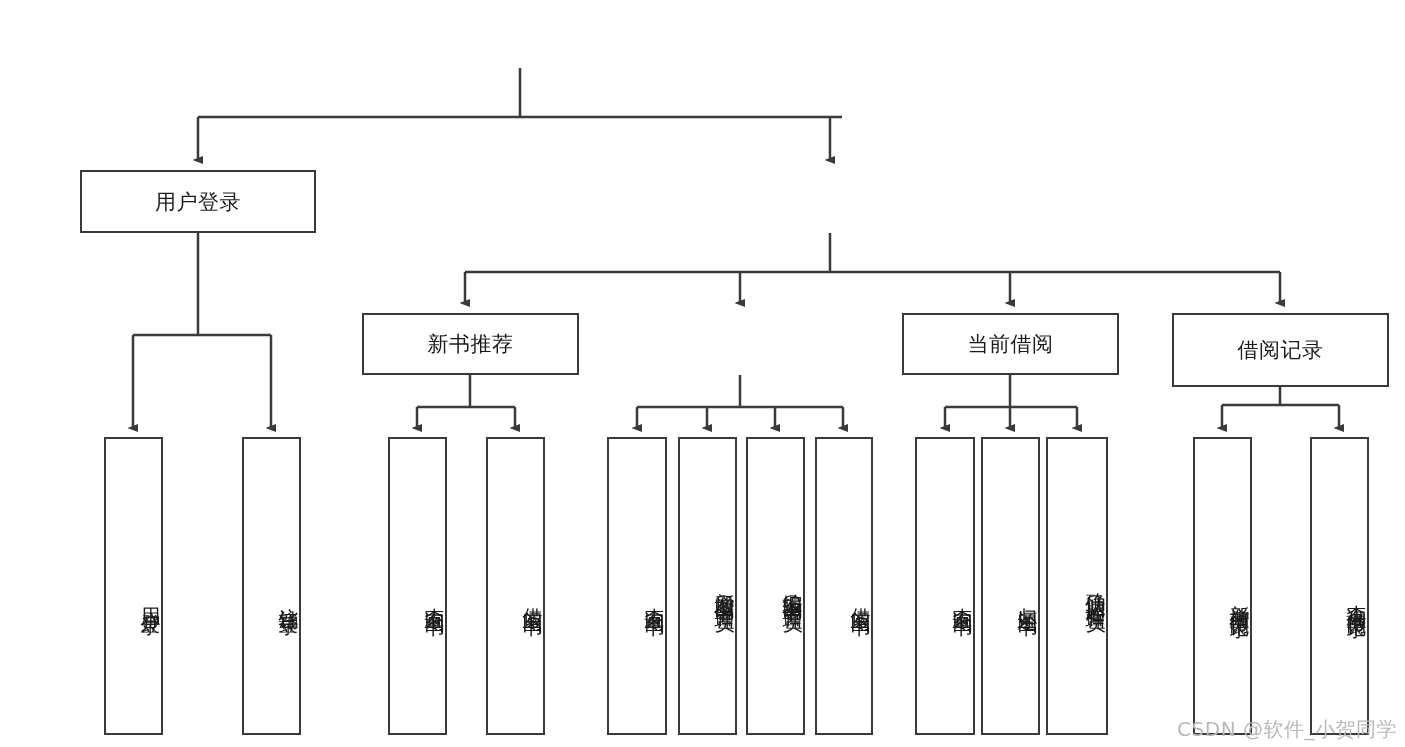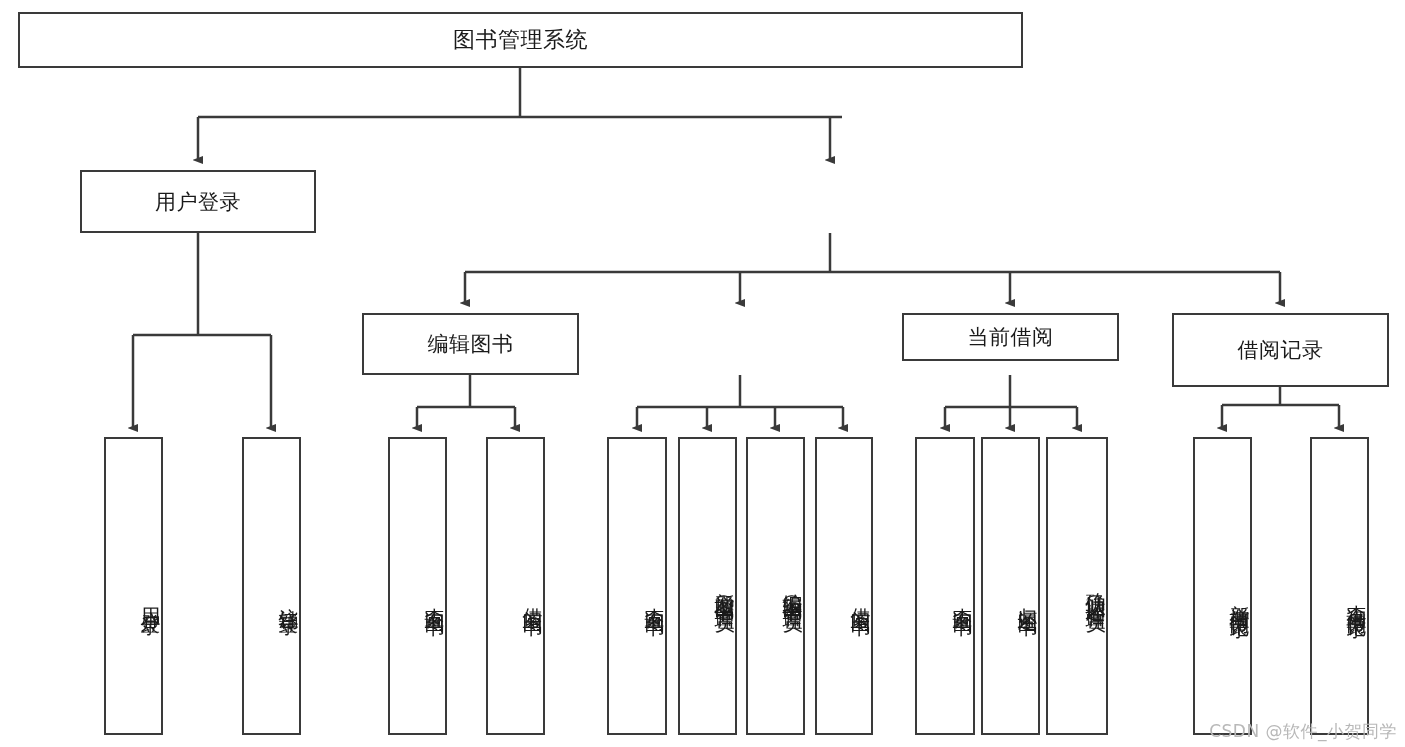--- a/index.html
+++ b/index.html
@@ -56,21 +56,21 @@
   }
   .node.vertical .vlabel {
     writing-mode: vertical-rl;
     text-orientation: upright;
     white-space: nowrap;
   }
   .watermark {
     position: absolute;
     right: 8px;
     bottom: 4px;
-    font-size: 17px;
+    font-size: 20px;
     color: #b8b8b8;
     white-space: nowrap;
     letter-spacing: 0.5px;
   }
 </style>
 </head>
 <body>
 
 <div id="diagram-root">
 
@@ -117,32 +117,29 @@
       <path d="M1010,407 L1010,428" marker-end="url(#arrow)"></path>
       <path d="M1077,407 L1077,428" marker-end="url(#arrow)"></path>
 
       <path d="M1280,375 L1280,405"></path>
       <path d="M1222,405 L1339,405"></path>
       <path d="M1222,405 L1222,428" marker-end="url(#arrow)"></path>
       <path d="M1339,405 L1339,428" marker-end="url(#arrow)"></path>
     </g>
   </svg>
 
-  <div class="node horizontal root" style="left:18px; top:12px; width:1005px; height:56px;">
-    <span>图书管理系统</span>
-  </div>
 
   <div class="node horizontal" style="left:80px; top:170px; width:236px; height:63px;">
     <span>用户登录</span>
   </div>
 
   <div class="node horizontal" style="left:362px; top:313px; width:217px; height:62px;">
-    <span>编辑图书</span>
+    <span>新书推荐</span>
   </div>
-  <div class="node horizontal" style="left:902px; top:313px; width:217px; height:48px;">
+  <div class="node horizontal" style="left:902px; top:313px; width:217px; height:62px;">
     <span>当前借阅</span>
   </div>
   <div class="node horizontal" style="left:1172px; top:313px; width:217px; height:74px;">
     <span>借阅记录</span>
   </div>
 
   <div class="node vertical" style="left:104px; top:437px; width:59px; height:298px;">
     <span class="vlabel">用户登录</span>
   </div>
   <div class="node vertical" style="left:242px; top:437px; width:59px; height:298px;">

